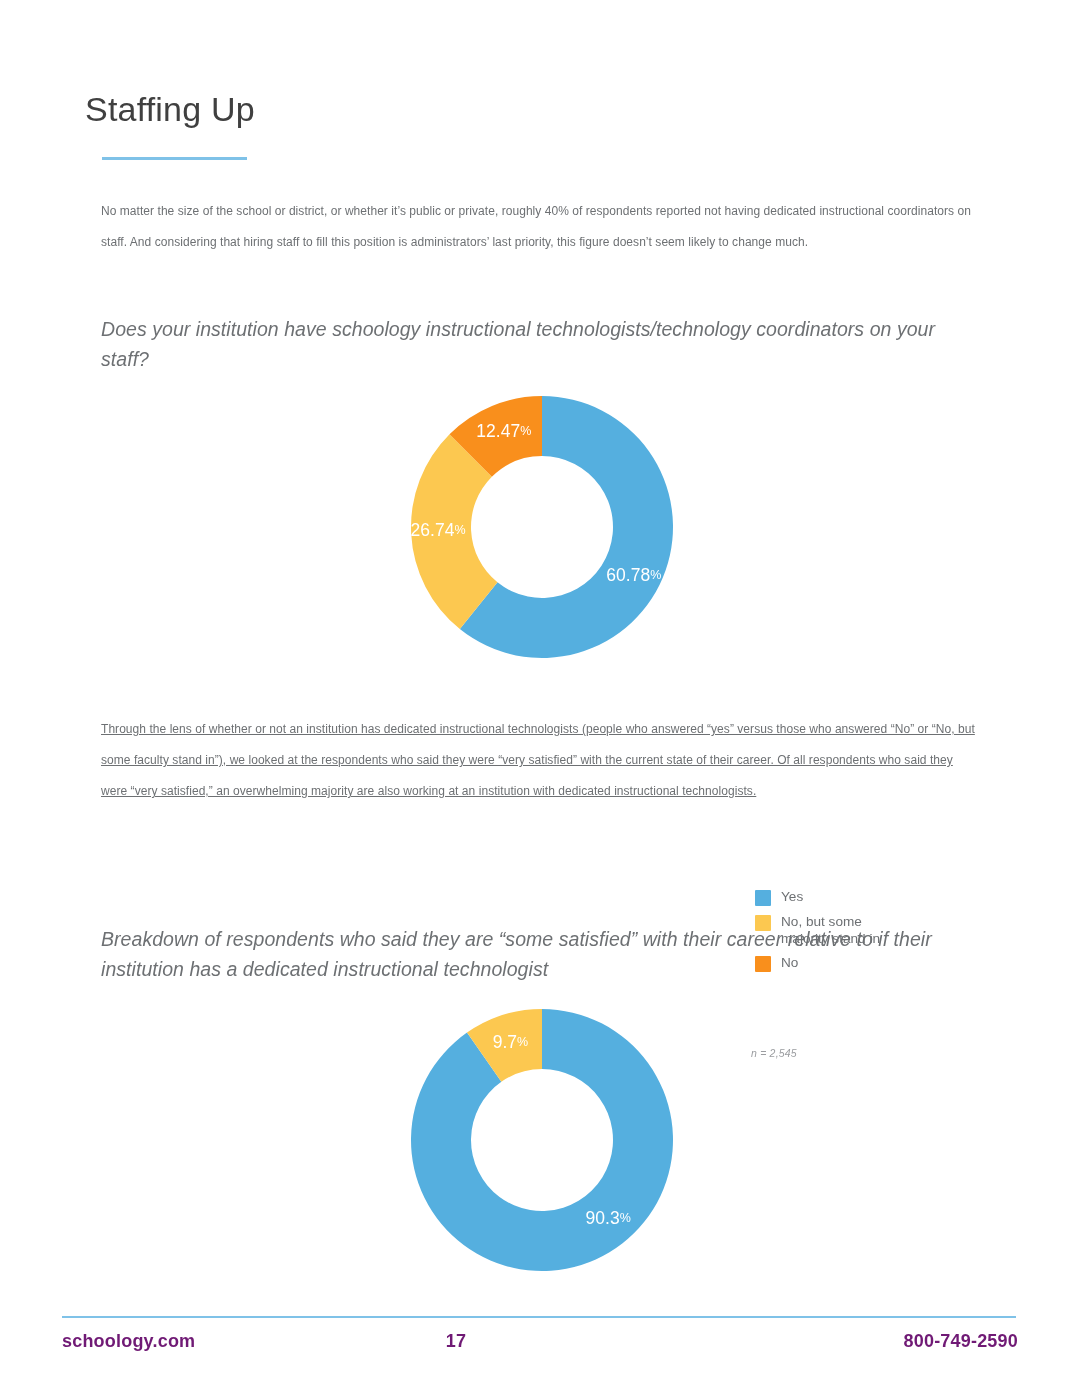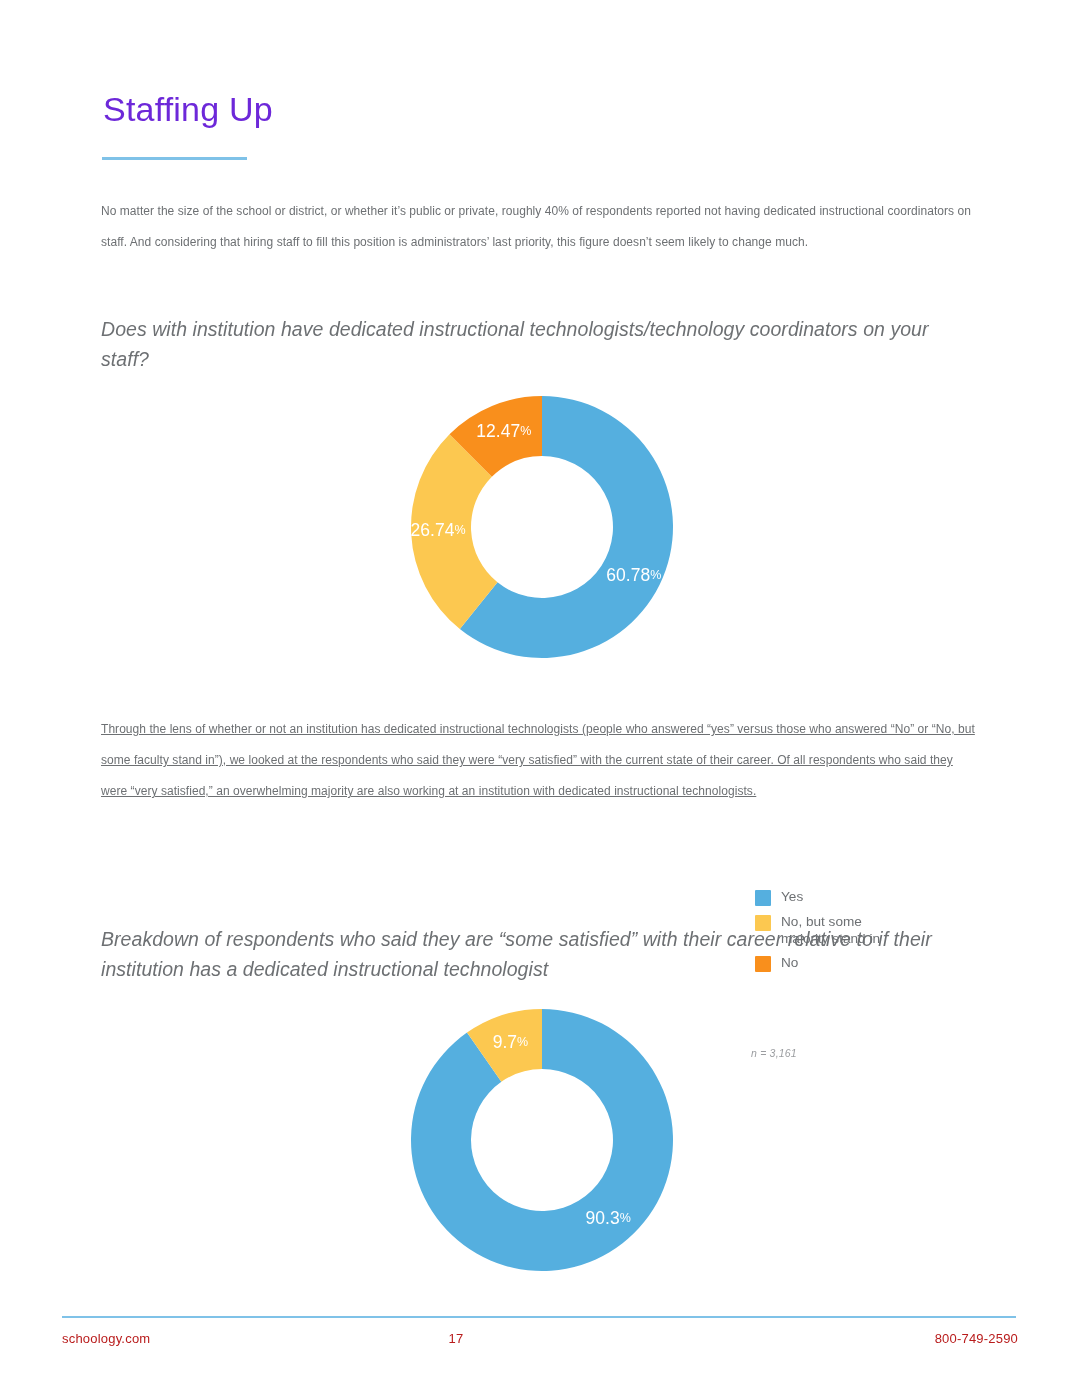--- a/index.html
+++ b/index.html
@@ -19,26 +19,26 @@
     position: absolute;
     left: 0; top: 0;
     width: 1080px;
     height: 1398px;
     overflow: hidden;
   }
 
   
   .title {
     position: absolute;
-    left: 103px;
+    left: 85px;
     top: 89px;
     font-size: 34px;
     font-weight: 300;
     letter-spacing: 0.2px;
-    color: #6d28d9;
+    color: #404040;
     line-height: 1.2;
   }
   .title-rule {
     position: absolute;
     left: 102px;
     top: 157px;
     width: 145px;
     height: 3px;
     background: #7fc2e8;
   }
@@ -141,40 +141,40 @@
     position: absolute;
     left: 62px;
     top: 1316px;
     width: 954px;
     height: 2px;
     background: #7fc2e8;
   }
   .footer-text {
     position: absolute;
     top: 1331px;
-    font-size: 13px;
-    font-weight: 400;
-    color: #b91c1c;
+    font-size: 18px;
+    font-weight: 700;
+    color: #701a75;
     letter-spacing: 0.2px;
   }
   .footer-left { left: 62px; }
   .footer-center { left: 0; width: 912px; text-align: center; }
   .footer-right { right: 62px; }
 </style>
 </head>
 <body>
 
 <div class="page">
 
   <div class="title">Staffing Up</div>
   <div class="title-rule"></div>
 
   <div class="para para-1">No matter the size of the school or district, or whether it’s public or private, roughly 40% of respondents reported not having dedicated instructional coordinators on staff. And considering that hiring staff to fill this position is administrators’ last priority, this figure doesn’t seem likely to change much.</div>
 
-  <div class="subhead subhead-1">Does with institution have dedicated instructional technologists/technology coordinators on your staff?</div>
+  <div class="subhead subhead-1">Does your institution have schoology instructional technologists/technology coordinators on your staff?</div>
 
   <div class="chart-block chart-1">
     <div class="donut-wrap">
       <svg class="donut-svg" width="264" height="264" viewBox="0 0 264 264">
         <g id="donut1-slices">
             <path d="M 132 1 A 131 131 0 1 1 49.86166446407208 234.05044750214142 L 87.48227615991692 187.30978452406137 A 71 71 0 1 0 132 61 Z" fill="#55afdf"></path>
             <path d="M 49.86166446407208 234.05044750214142 A 131 131 0 0 1 39.53650955090825 39.201816106290536 L 81.886199832935 81.70480109577579 A 71 71 0 0 0 87.48227615991692 187.30978452406137 Z" fill="#fcc850"></path>
             <path d="M 39.53650955090825 39.201816106290536 A 131 131 0 0 1 131.99999999999997 1 L 132 61 A 71 71 0 0 0 81.886199832935 81.70480109577579 Z" fill="#f98f1c"></path>
           </g>
         <g id="donut1-labels">
@@ -194,21 +194,21 @@
           <span class="legend-swatch" style="background: rgb(252, 200, 80);"></span>
           <span class="legend-label">No, but some
 majority stand in</span>
         </div>
         <div class="legend-row">
           <span class="legend-swatch" style="background: rgb(249, 143, 28);"></span>
           <span class="legend-label">No</span>
         </div>
       </div>
 
-    <div class="sample-note note-1">n = 3,161</div>
+    <div class="sample-note note-1">n = 2,545</div>
   </div>
 
   <div class="para para-2">Through the lens of whether or not an institution has dedicated instructional technologists (people who answered “yes” versus those who answered “No” or “No, but some faculty stand in”), we looked at the respondents who said they were “very satisfied” with the current state of their career. Of all respondents who said they were “very satisfied,” an overwhelming majority are also working at an institution with dedicated instructional technologists.</div>
 
   <div class="subhead subhead-2">Breakdown of respondents who said they are “some satisfied” with their career relative to if their institution has a dedicated instructional technologist</div>
 
   <div class="chart-block chart-2">
     <div class="donut-wrap">
       <svg class="donut-svg" width="264" height="264" viewBox="0 0 264 264">
         <g id="donut2-slices">

